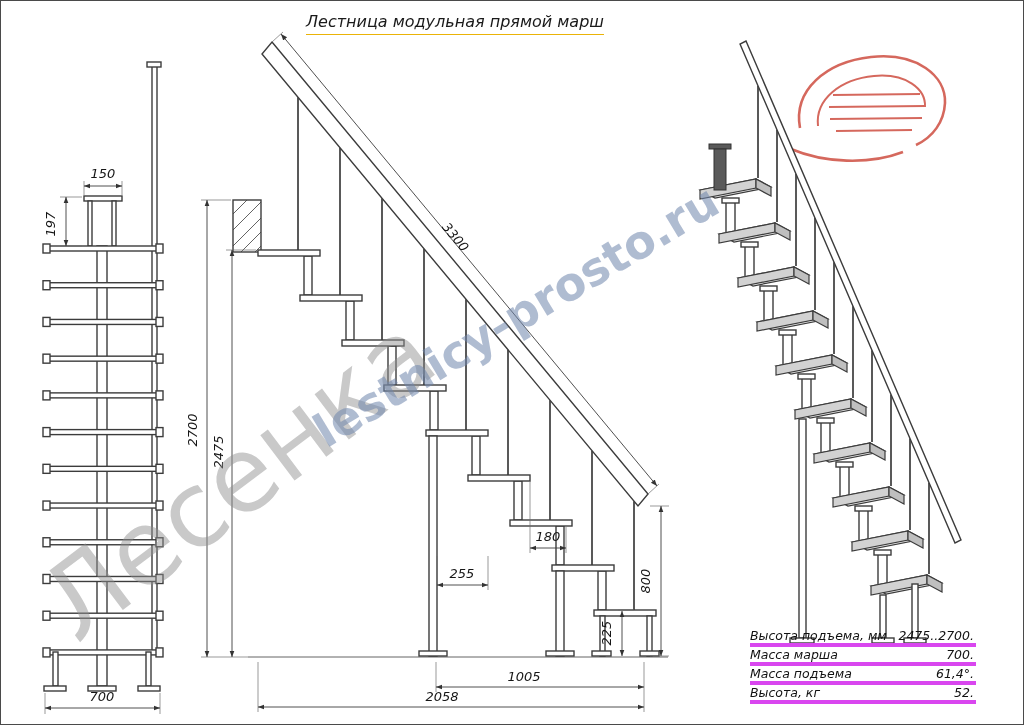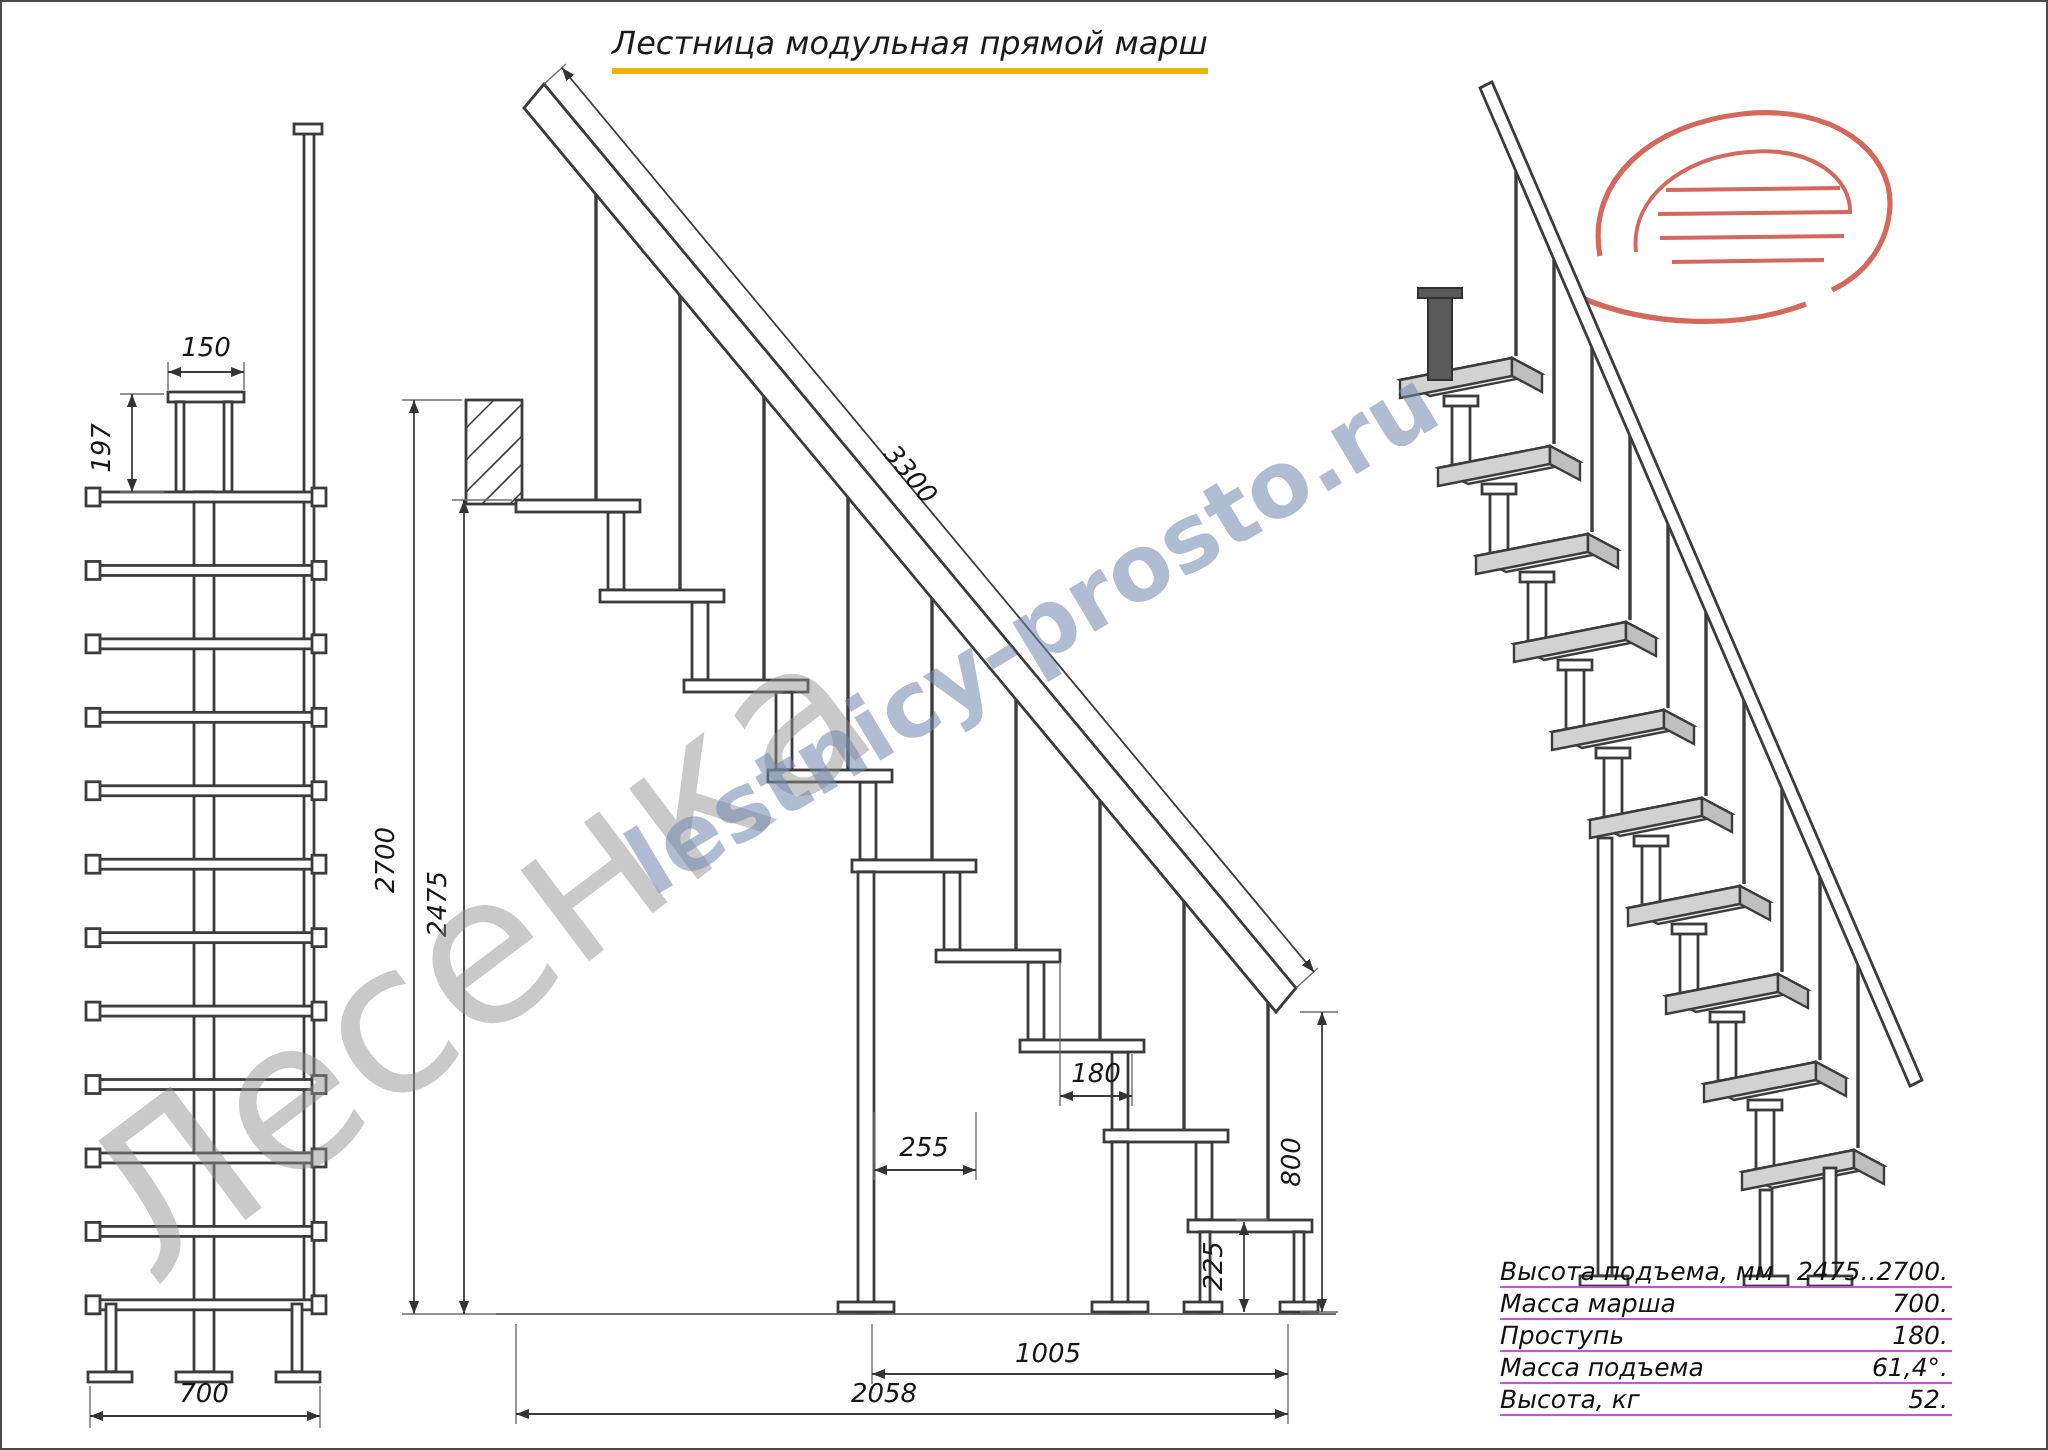--- a/index.html
+++ b/index.html
@@ -18,29 +18,29 @@
   .gray{fill:#ececec;stroke:#3c3c3c;stroke-width:1.2}
   .gray2{fill:#d2d2d2;stroke:#3c3c3c;stroke-width:1.2}
   .gray3{fill:#bfbfbf;stroke:#3c3c3c;stroke-width:1.2}
   .dk{fill:#5a5a5a;stroke:#333;stroke-width:1}
   .logo{stroke:#cb4335;fill:none;opacity:.8}
   text.dt{font:italic 13px "DejaVu Sans",sans-serif;fill:#161616}
 
   
   .title{position:absolute;left:306px;top:12px;width:298px;z-index:3;text-align:center;
          font:italic 16px "DejaVu Sans",sans-serif;color:#1a1a1a;
-         border-bottom:3px solid #eab308;padding-bottom:3px}
+         border-bottom:1px solid #eab308;padding-bottom:3px}
   .wm{position:absolute;z-index:2;white-space:nowrap;pointer-events:none}
   .wm-gray{left:55px;top:555px;font-size:104px;color:#8f8f8f;opacity:.48;
            transform:rotate(-37deg);transform-origin:0 50%}
   .wm-blue{left:318px;top:408px;font-size:46px;font-weight:bold;color:#6f86ad;opacity:.55;
            transform:rotate(-31deg);transform-origin:0 50%}
   .spec{position:absolute;left:750px;top:628px;width:226px;z-index:3;
         font:italic 12.5px "DejaVu Sans",sans-serif;color:#111}
-  .spec-row{display:flex;justify-content:space-between;border-bottom:1px solid #d946ef;
+  .spec-row{display:flex;justify-content:space-between;border-bottom:4px solid #d946ef;
             padding:1px 2px 1px 0;line-height:13px}
   .spec-value{text-align:left}
 </style>
 </head>
 <body>
 
 <div class="canvas">
 
   <svg class="sheet" width="1024" height="725" viewBox="0 0 1024 725">
     <defs>
@@ -292,24 +292,20 @@
   <div class="spec">
     <div class="spec-row">
       <span class="spec-label">Высота подъема, мм</span>
       <span class="spec-value">2475..2700.</span>
     </div>
     <div class="spec-row">
       <span class="spec-label">Масса марша</span>
       <span class="spec-value">700.</span>
     </div>
     <div class="spec-row">
-      <span class="spec-label">Проступь</span>
-      <span class="spec-value">180.</span>
-    </div>
-    <div class="spec-row">
       <span class="spec-label">Масса подъема</span>
       <span class="spec-value">61,4°.</span>
     </div>
     <div class="spec-row">
       <span class="spec-label">Высота, кг</span>
       <span class="spec-value">52.</span>
     </div>
   </div>
 
   <div class="frame"></div>

